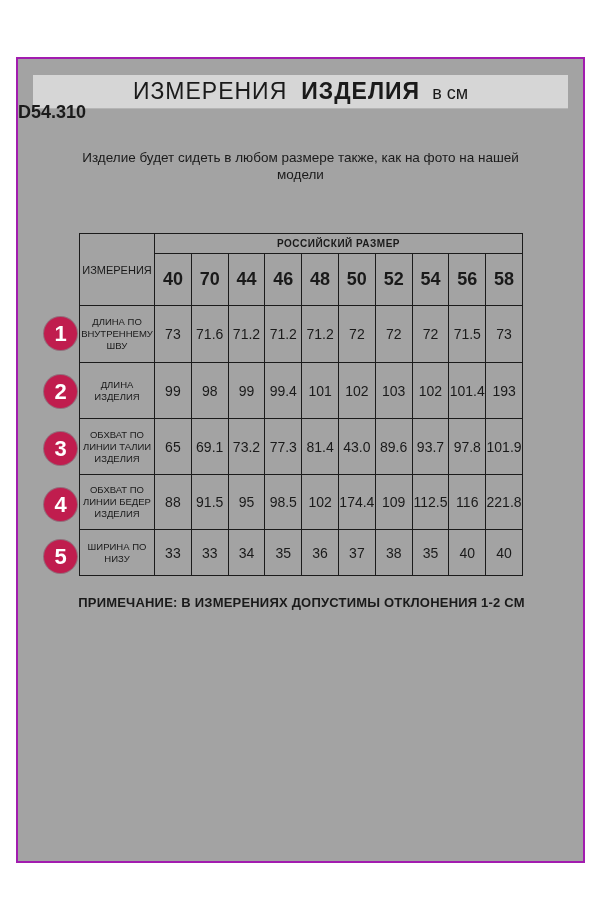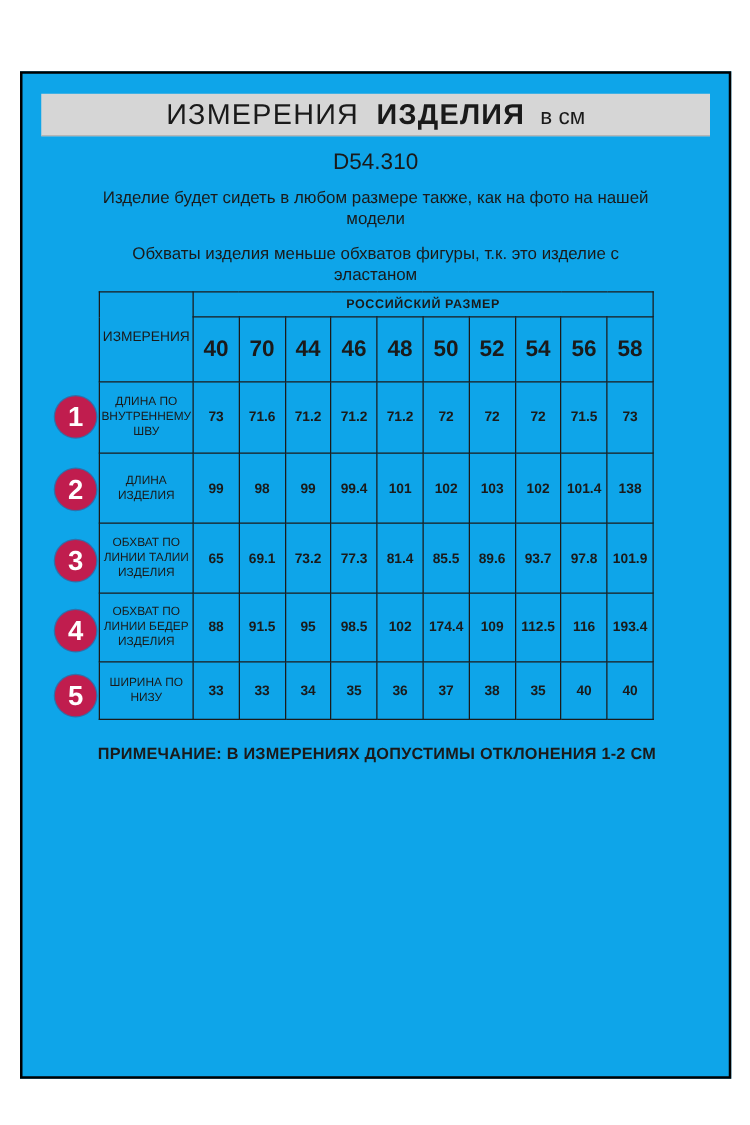--- a/index.html
+++ b/index.html
@@ -3,33 +3,33 @@
 <meta charset="utf-8">
 <style>
   html,body{margin:0;padding:0;}
   body{
     width:600px;height:900px;position:relative;background:#ffffff;
     font-family:"Liberation Sans","DejaVu Sans",sans-serif;color:#1a1a1a;
     overflow:hidden;
   }
   .frame{
     position:absolute;left:16px;top:57px;width:565px;height:802px;
-    border:2px solid #000000;background:#0ea5e9;
+    border:2px solid #a21caf;background:#a3a3a3;
   }
   .title-bar{
     position:absolute;left:15px;top:16px;width:535px;height:33px;
     background:#d6d6d6;border-bottom:1px solid #b5b5b5;
     display:flex;align-items:center;justify-content:center;
   }
   .title-main{font-size:23px;font-weight:400;letter-spacing:1px;}
   .title-bold{font-size:23px;font-weight:700;letter-spacing:1px;margin-left:14px;}
   .title-unit{font-size:18px;font-weight:500;margin-left:12px;padding-top:3px;}
   .product-code{
-    position:absolute;top:59px;left:0;width:100%;text-align:center;
-    font-size:18px;line-height:22px;
+    position:absolute;top:42px;left:0;width:100%;text-align:left;
+    font-size:18px;line-height:22px;font-weight:bold;
   }
   .para{
     position:absolute;left:55px;width:455px;text-align:center;
     font-size:13.5px;line-height:17px;
   }
   .para1{top:90px;text-align:center;}
   .para2{top:135px;}
   table.size-table{
     position:absolute;left:61px;top:174px;width:443px;
     border-collapse:collapse;table-layout:fixed;
@@ -41,21 +41,21 @@
   }
   col.c-label{width:75px;}
   col.c-size{width:36.8px;}
   td.group-head{height:19px;font-size:10px;font-weight:700;letter-spacing:.5px;}
   td.corner{font-size:11px;font-weight:400;vertical-align:middle;}
   td.size-head{height:51px;font-size:18px;font-weight:700;}
   td.row-label{
     font-size:9.5px;line-height:12px;font-weight:400;
     padding:2px 3px;overflow-wrap:anywhere;
   }
-  td.val{font-size:11px;font-weight:700;}
+  td.val{font-size:14px;font-weight:400;}
   tr.r1 td{height:56px;}
   tr.r2 td{height:55px;}
   tr.r3 td{height:55px;}
   tr.r4 td{height:54px;}
   tr.r5 td{height:45px;}
   .circle{
     position:absolute;left:44px;width:33px;height:33px;border-radius:50%;
     display:flex;align-items:center;justify-content:center;
     color:#ffffff;font-size:22px;font-weight:700;
     box-shadow:0 0 0 1px rgba(120,10,50,.35);
@@ -77,21 +77,20 @@
 
   <div class="title-bar">
     <span class="title-main">ИЗМЕРЕНИЯ</span>
     <span class="title-bold">ИЗДЕЛИЯ</span>
     <span class="title-unit">в см</span>
   </div>
 
   <div class="product-code">D54.310</div>
 
   <div class="para para1">Изделие будет сидеть в любом размере также, как на фото на нашей модели</div>
-  <div class="para para2">Обхваты изделия меньше обхватов фигуры, т.к. это изделие с эластаном</div>
 
   <table class="size-table">
     <colgroup>
       <col class="c-label">
       <col class="c-size">
         <col class="c-size">
         <col class="c-size">
         <col class="c-size">
         <col class="c-size">
       <col class="c-size">
@@ -134,47 +133,47 @@
         <td class="row-label">ДЛИНА ИЗДЕЛИЯ</td>
         <td class="val">99</td>
         <td class="val">98</td>
         <td class="val">99</td>
         <td class="val">99.4</td>
         <td class="val">101</td>
         <td class="val">102</td>
         <td class="val">103</td>
         <td class="val">102</td>
         <td class="val">101.4</td>
-        <td class="val">138</td>
+        <td class="val">193</td>
       </tr>
       <tr class="r3">
         <td class="row-label">ОБХВАТ ПО ЛИНИИ ТАЛИИ ИЗДЕЛИЯ</td>
         <td class="val">65</td>
         <td class="val">69.1</td>
         <td class="val">73.2</td>
         <td class="val">77.3</td>
         <td class="val">81.4</td>
-        <td class="val">85.5</td>
+        <td class="val">43.0</td>
         <td class="val">89.6</td>
         <td class="val">93.7</td>
         <td class="val">97.8</td>
         <td class="val">101.9</td>
       </tr>
       <tr class="r4">
         <td class="row-label">ОБХВАТ ПО ЛИНИИ БЕДЕР ИЗДЕЛИЯ</td>
         <td class="val">88</td>
         <td class="val">91.5</td>
         <td class="val">95</td>
         <td class="val">98.5</td>
         <td class="val">102</td>
         <td class="val">174.4</td>
         <td class="val">109</td>
         <td class="val">112.5</td>
         <td class="val">116</td>
-        <td class="val">193.4</td>
+        <td class="val">221.8</td>
       </tr>
       <tr class="r5">
         <td class="row-label">ШИРИНА ПО НИЗУ</td>
         <td class="val">33</td>
         <td class="val">33</td>
         <td class="val">34</td>
         <td class="val">35</td>
         <td class="val">36</td>
         <td class="val">37</td>
         <td class="val">38</td>

